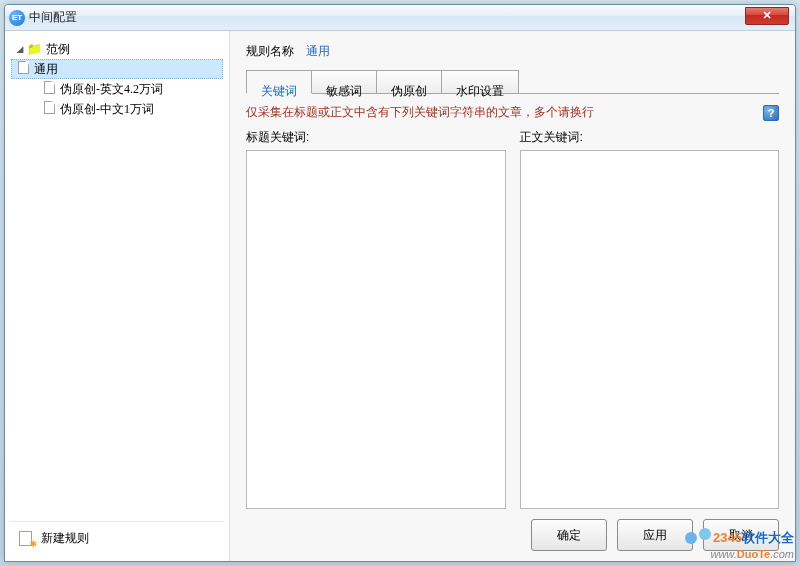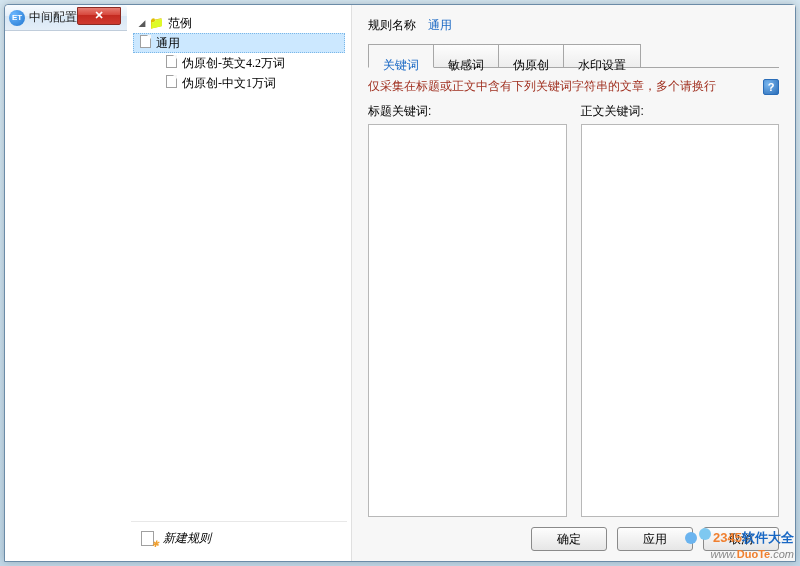--- a/index.html
+++ b/index.html
@@ -10,21 +10,21 @@
   width: 800px; height: 566px;
   overflow: hidden;
   position: relative;
 }
 .window {
   position: absolute;
   top: 4px; left: 4px; right: 4px; bottom: 4px;
   background: #fff;
   border: 1px solid #6b8ba7;
   border-radius: 4px 4px 0 0;
-  display: flex; flex-direction: row;
+  display: flex; flex-direction: column;
   box-shadow: 0 0 8px rgba(0,0,0,0.2);
 }
 .titlebar {
   height: 26px;
   background: linear-gradient(to bottom, #f7fbff 0%, #e6eff8 45%, #d8e7f5 46%, #e4eef8 100%);
   border-bottom: 1px solid #c0cddb;
   display: flex; align-items: center;
   padding: 0 4px;
   border-radius: 4px 4px 0 0;
 }
@@ -74,21 +74,20 @@
   border-right-color: #f7f7f7; border-top-color: #f7f7f7;
   width: 0; height: 0;
 }
 .tree-label { color: #000; font-family: Liberation Serif, serif; }
 .indent-1 { padding-left: 30px; }
 .new-rule {
   display: flex; align-items: center;
   padding: 8px 10px;
   border-top: 1px solid #e8e8e8;
   cursor: pointer;
-  font-style: italic;
 }
 .new-rule-icon {
   width: 16px; height: 16px; margin-right: 6px;
   position: relative;
 }
 .new-rule-icon::before {
   content: ""; position: absolute; width: 11px; height: 13px;
   background: #fff; border: 1px solid #a0a0a0; top: 0; left: 0;
 }
 .new-rule-icon::after {
@@ -150,21 +149,21 @@
   resize: none;
   padding: 4px;
   font-family: inherit; font-size: 12px;
   overflow: scroll;
 }
 .buttons {
   display: flex; justify-content: flex-end; gap: 10px;
   padding-top: 10px;
 }
 .btn {
-  min-width: 76px; height: 24px;
+  min-width: 76px; height: 32px;
   border: 1px solid #8a8a8a;
   background: linear-gradient(to bottom, #fdfdfd, #e6e6e6);
   border-radius: 3px;
   cursor: pointer;
   font-size: 12px;
 }
 .watermark {
   position: absolute; right: 6px; bottom: 6px;
   text-align: right;
   pointer-events: none;

